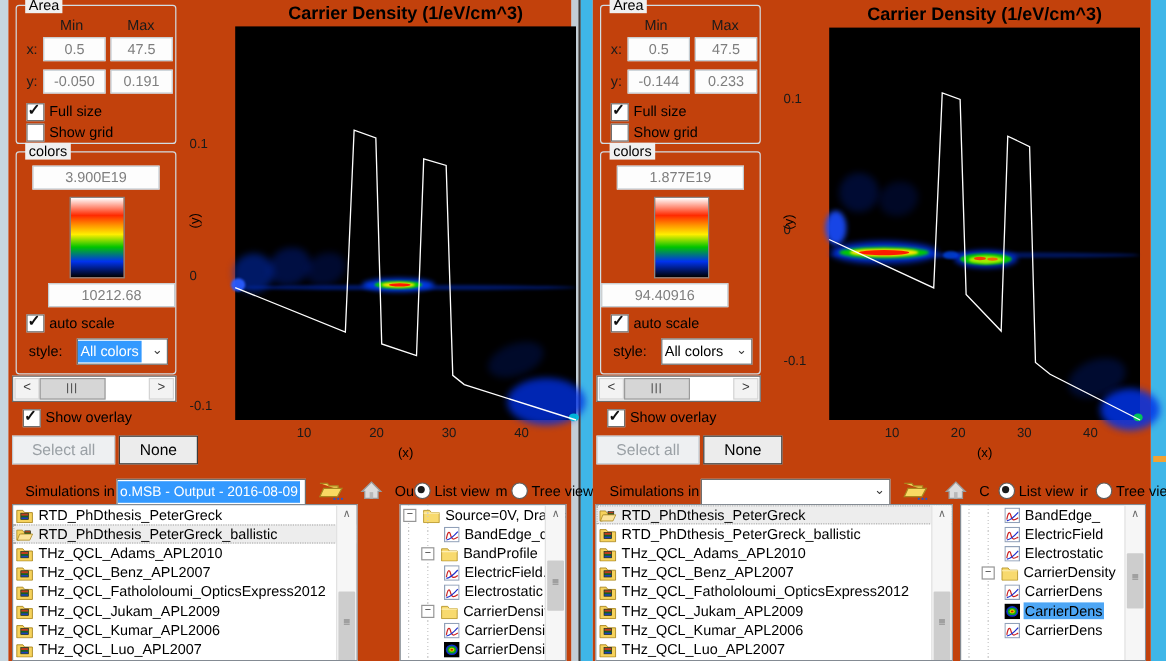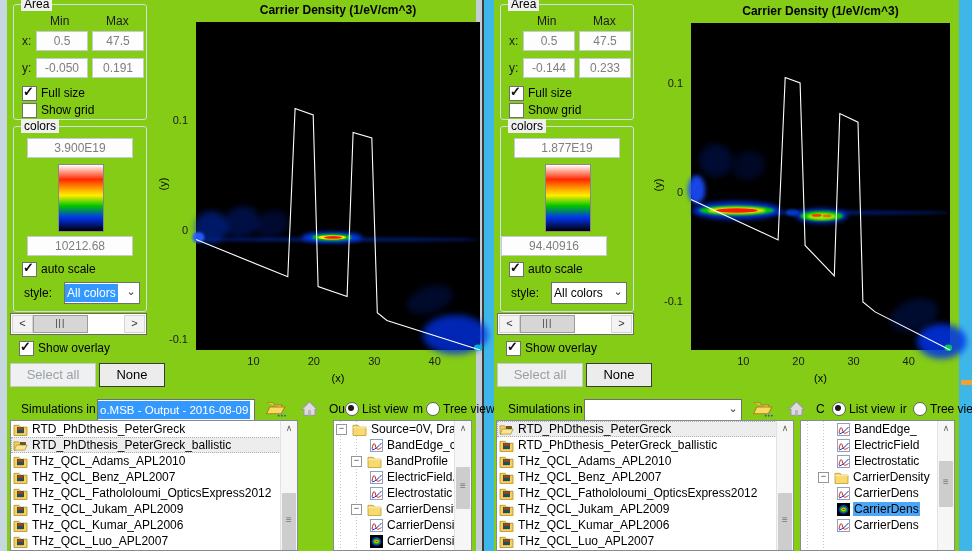--- a/index.html
+++ b/index.html
@@ -1,19 +1,19 @@
 <!DOCTYPE html>
 <html><head>
 <meta charset="utf-8">
 <style>
   html,body{margin:0;padding:0}
   .screen{position:relative;width:972px;height:551px;background:#f0f0f0;overflow:hidden;
     font-family:"Liberation Sans",sans-serif;font-size:12px;color:#000}
   .stripe{position:absolute;top:0;bottom:0}
-  .panel{position:absolute;top:0;bottom:0;background:#84cc16}
+  .panel{position:absolute;top:0;bottom:0;background:#c2410c}
   
   .group{position:absolute;border:1px solid #d2dde4;border-radius:3px}
   .gtitle{position:absolute;top:-8px;left:7px;background:#f0f0f0;padding:0 3px;white-space:nowrap}
   
   .tbox{position:absolute;height:18px;line-height:18px;background:#fdfdfd;border:1px solid #c3ccd2;
     color:#7e7e7e;text-align:center;overflow:hidden;white-space:nowrap}
   .flabel{position:absolute;color:#5f5f5f}
   .hdr{position:absolute;color:#1a1a1a}
   
   .chk{position:absolute;width:13px;height:13px;background:#fff;border:1px solid #707070;display:inline-block}
@@ -57,23 +57,23 @@
   .guide{position:absolute;top:0;bottom:0;width:1px;background:repeating-linear-gradient(180deg,#c8c8c8 0 1px,transparent 1px 3px)}
   
   .vscroll{position:absolute;right:0;top:0;bottom:0;width:16px;background:#f6f6f6;border-left:1px solid #e2e2e2}
   .vup{position:absolute;top:0;left:0;right:0;height:15px;color:#6a6a6a;text-align:center}
   .vup::after{content:"∧";font-size:9px;position:relative;top:-1px}
   .vthumb{position:absolute;left:1px;right:1px;background:#cdcdcd;border-radius:1px}
   .vthumb::after{content:"≡";position:absolute;left:0;right:0;top:50%;margin-top:-8px;text-align:center;font-size:10px;color:#777}
   
   .plotpane{position:absolute;top:0}
   svg.plot{position:absolute;background:#000;overflow:visible}
-  .plot-title{position:absolute;font-weight:bold;text-align:center;font-size:12px;white-space:nowrap}
+  .plot-title{position:absolute;font-weight:bold;text-align:center;font-size:15px;white-space:nowrap}
   .tick{position:absolute;font-size:11px;color:#1a1a1a}
-  .ytick{width:30px;text-align:right}
+  .ytick{width:30px;text-align:left}
   .xtick{width:30px;text-align:center}
   .axlabel{position:absolute;font-size:11px;text-align:center}
   .ylab{transform:rotate(-90deg);width:24px}
   
   .ic{width:15px;height:13px;flex:0 0 15px}
   .ic13{width:13px;height:13px;flex:0 0 13px}
   .tbic{position:absolute;width:21px;height:18px}
   .frag{position:absolute;white-space:nowrap}
   .artifact{position:absolute;background:#f2a233}
 </style>
@@ -104,21 +104,21 @@
       <span class="chk on" style="left:8px;top:81px"></span>
       <span class="chklab" style="left:27px;top:81px">Full size</span>
       <span class="chk" style="left:8px;top:98px"></span>
       <span class="chklab" style="left:27px;top:98px">Show grid</span>
     </div>
 
     <div class="group" style="left:6px;top:126px;width:132px;height:184px">
       <span class="gtitle">colors</span>
       <div class="tbox" style="left:13px;top:11px;width:104px">3.900E19</div>
       <div class="grad" style="left:44px;top:37px;width:44px;height:66px"></div>
-      <div class="tbox" style="left:13px;top:109px;width:104px">10212.68</div>
+      <div class="tbox" style="left:26px;top:109px;width:104px">10212.68</div>
       <span class="chk on" style="left:8px;top:135px"></span>
       <span class="chklab" style="left:27px;top:135px">auto scale</span>
       <span class="chklab" style="left:10px;top:159px">style:</span>
       <div class="combo" style="left:50px;top:155px;width:74px">
         <span class="ctext on">All colors</span>
         <span class="carrow"></span>
       </div>
     </div>
 
     <div class="hscroll" style="left:3px;top:313px;width:137px">

